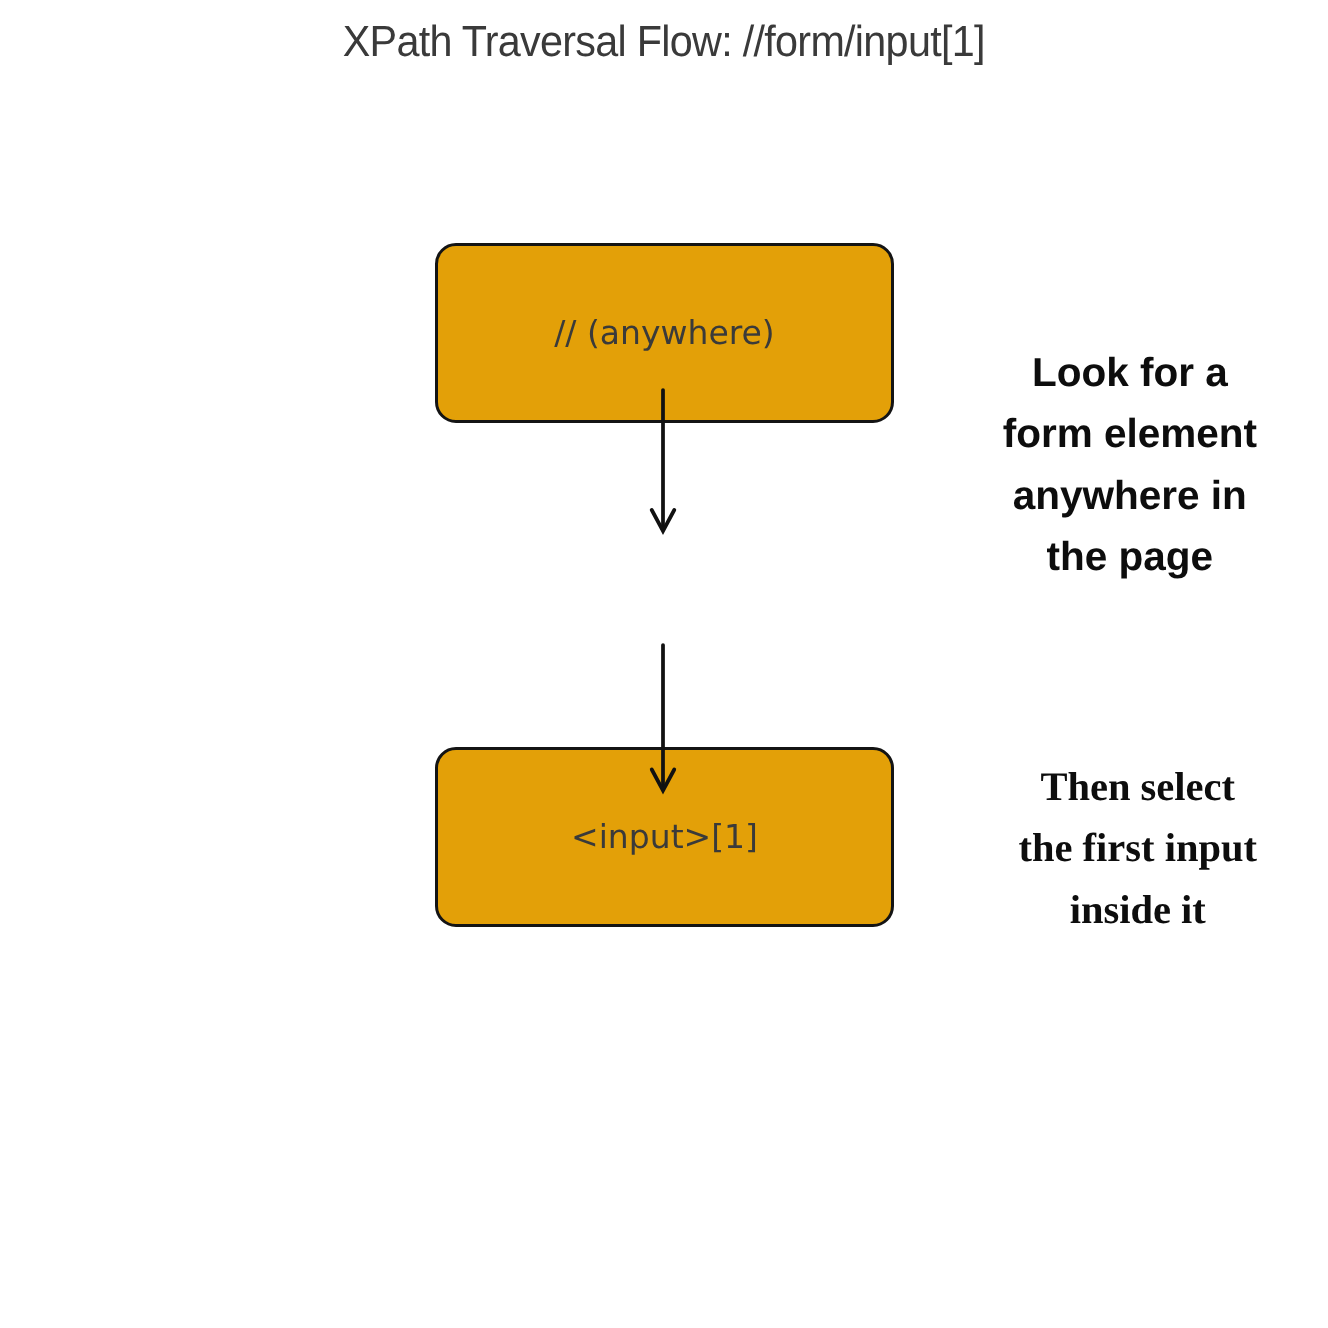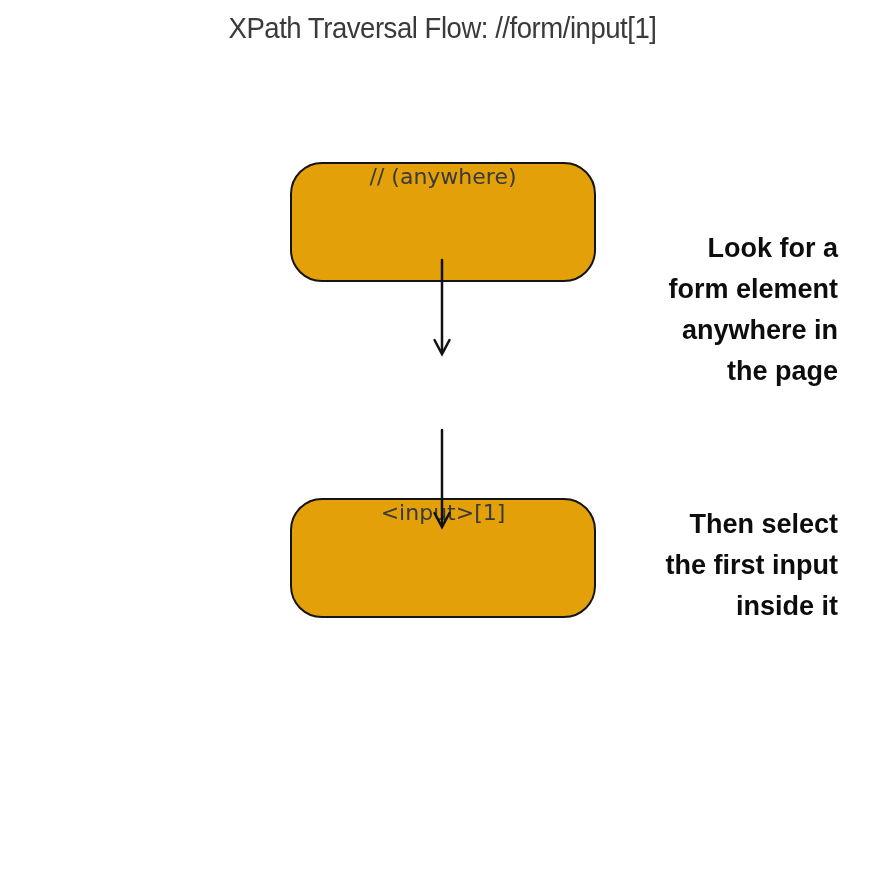--- a/index.html
+++ b/index.html
@@ -27,44 +27,44 @@
     color: #3a3a3a;
     transform: scaleX(0.95);
   }
   .node {
     position: absolute;
     left: 290px;
     width: 302px;
     height: 116px;
     background: #E3A008;
     border: 2px solid #141414;
-    border-radius: 32px;
+    border-radius: 14px;
     display: flex;
-    align-items: flex-start;
+    align-items: center;
     justify-content: center;
     font-family: "DejaVu Sans", sans-serif;
     font-size: 22px;
     color: #3a3a3a;
   }
   .node-1 { top: 162px; }
   .node-2 { top: 337px; }
   .node-3 { top: 498px; }
   .annotation {
     position: absolute;
     right: 47px;
-    text-align: right;
+    text-align: center;
     font-family: "Liberation Sans", sans-serif;
     font-weight: 700;
     font-size: 27px;
     line-height: 41px;
     color: #0d0d0d;
     white-space: pre-line;
   }
   .annotation-1 { top: 228px; }
-  .annotation-2 { top: 504px; }
+  .annotation-2 { top: 504px; font-family: Liberation Serif, serif; }
   .arrow-layer {
     position: absolute;
     top: 0;
     left: 0;
     width: 885px;
     height: 885px;
     pointer-events: none;
   }
   .arrow-layer line, .arrow-layer polyline {
     stroke: #111111;

